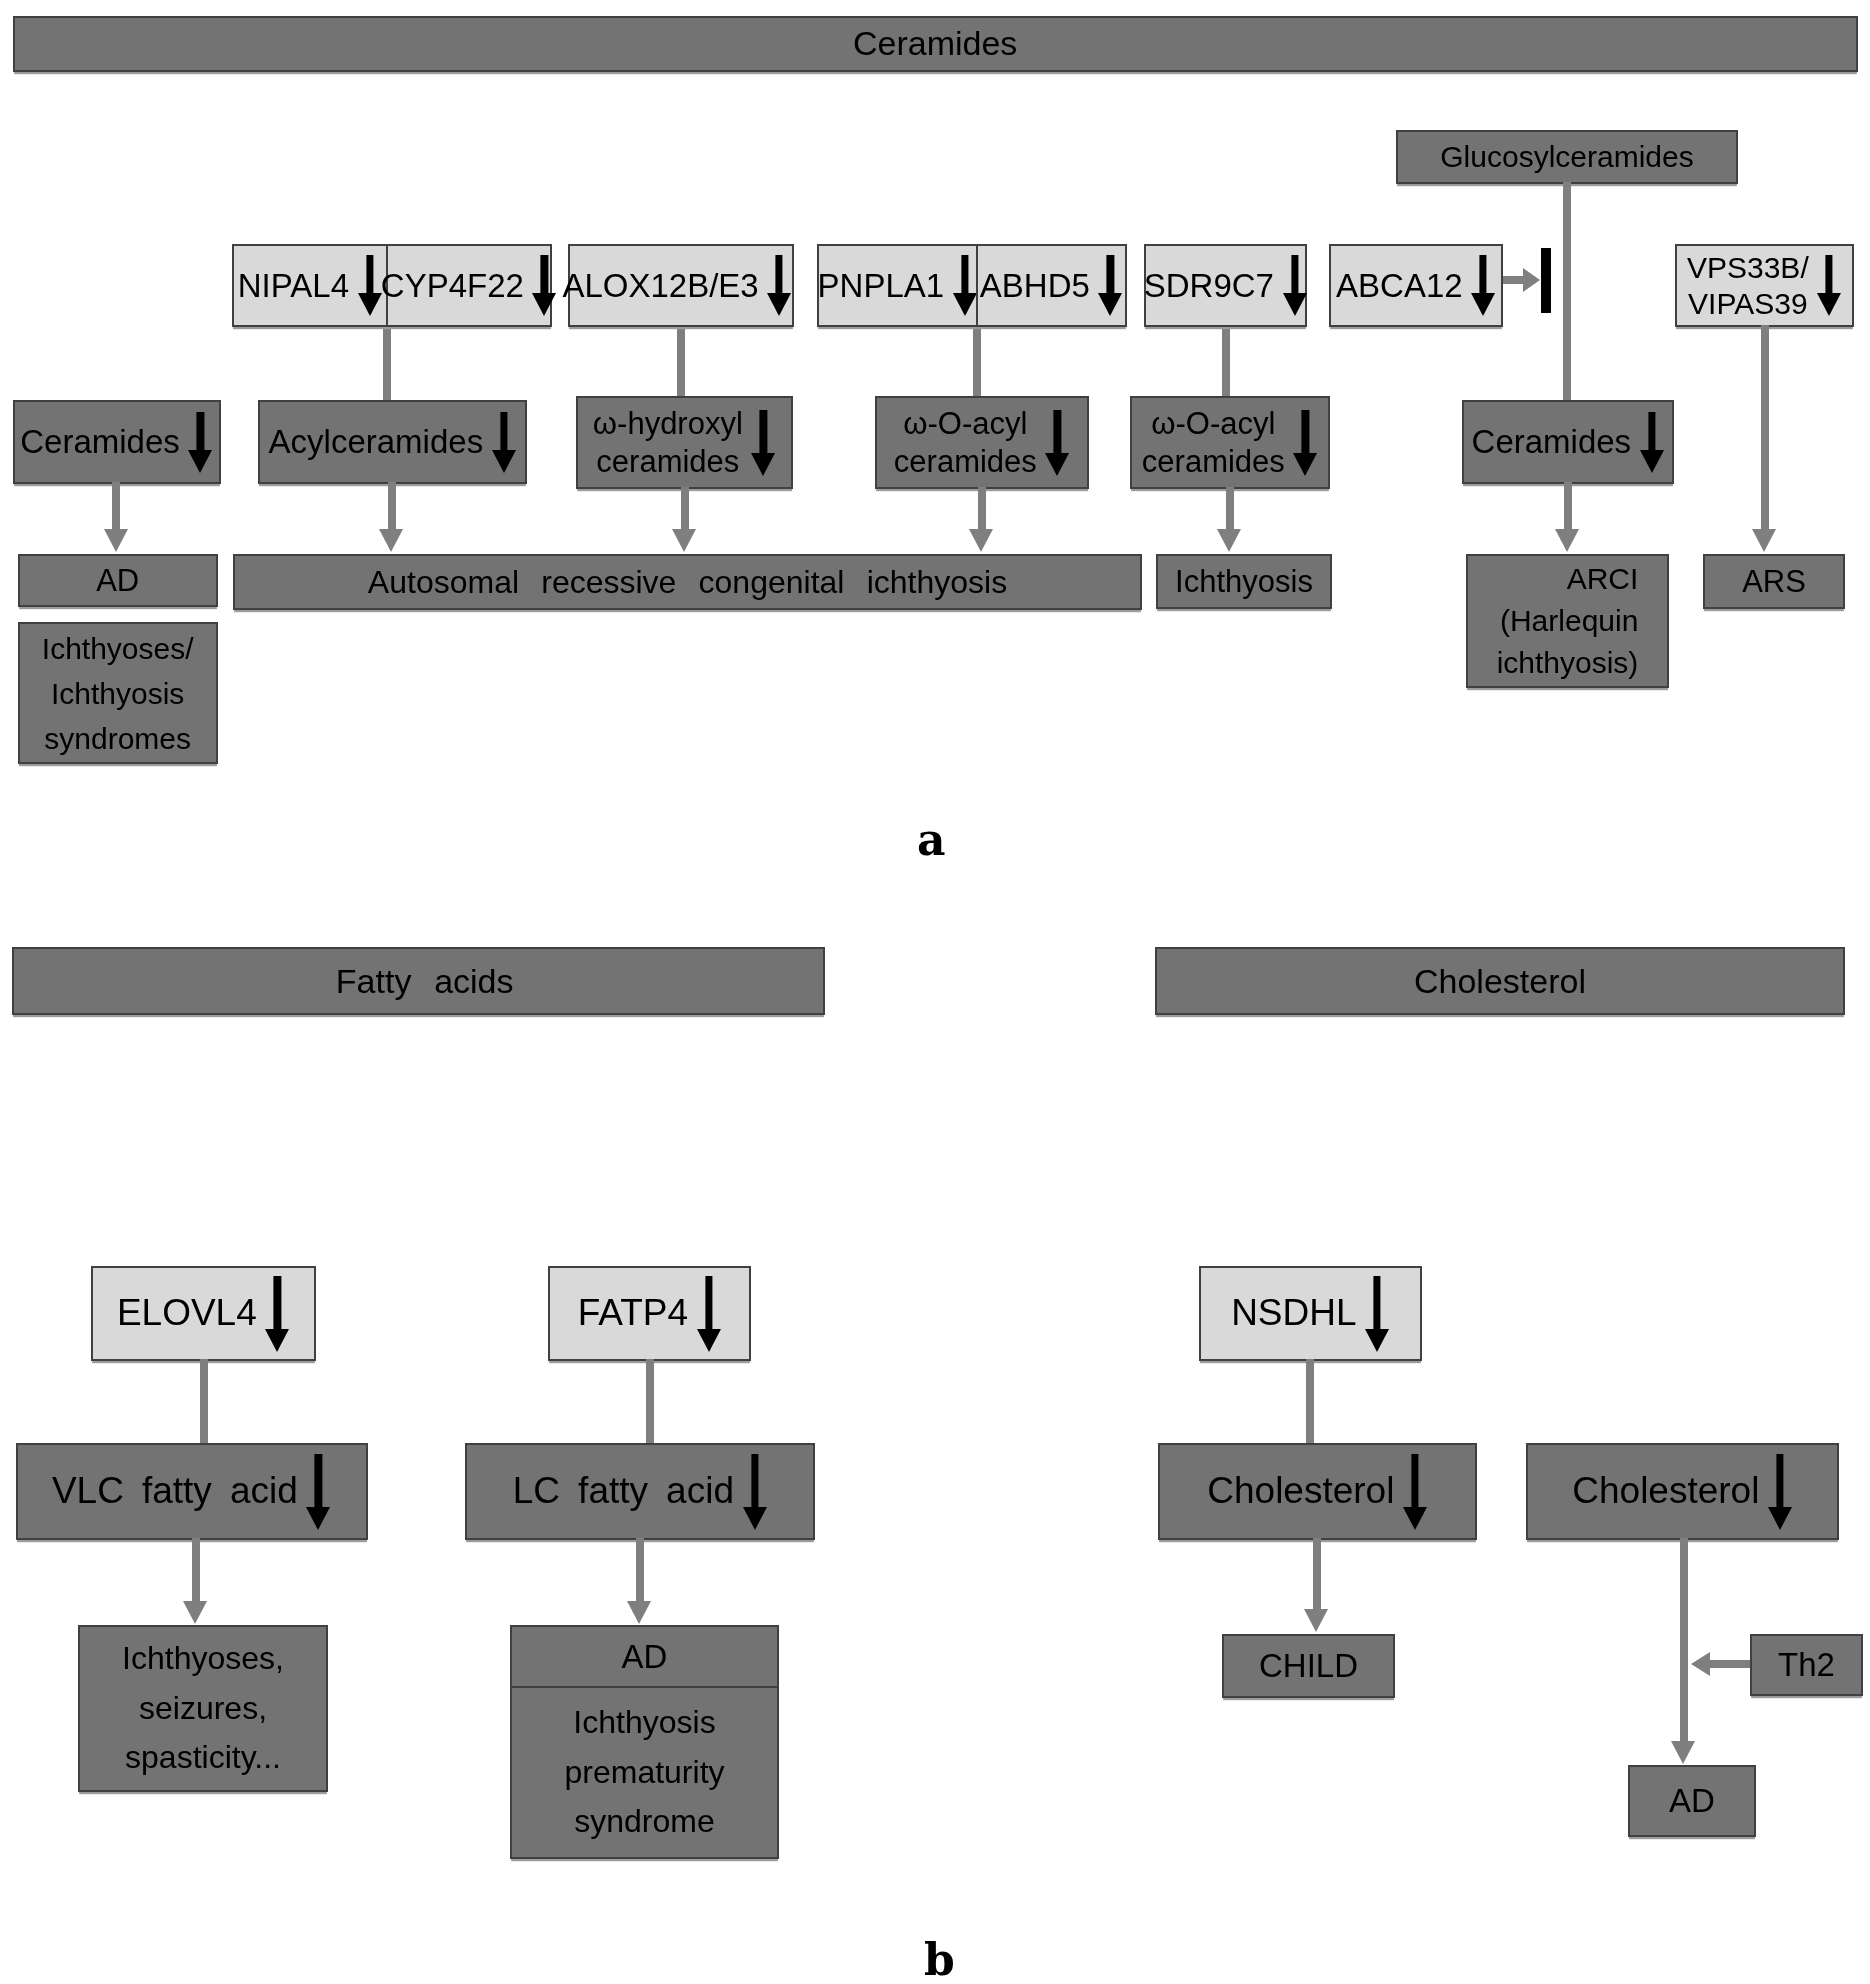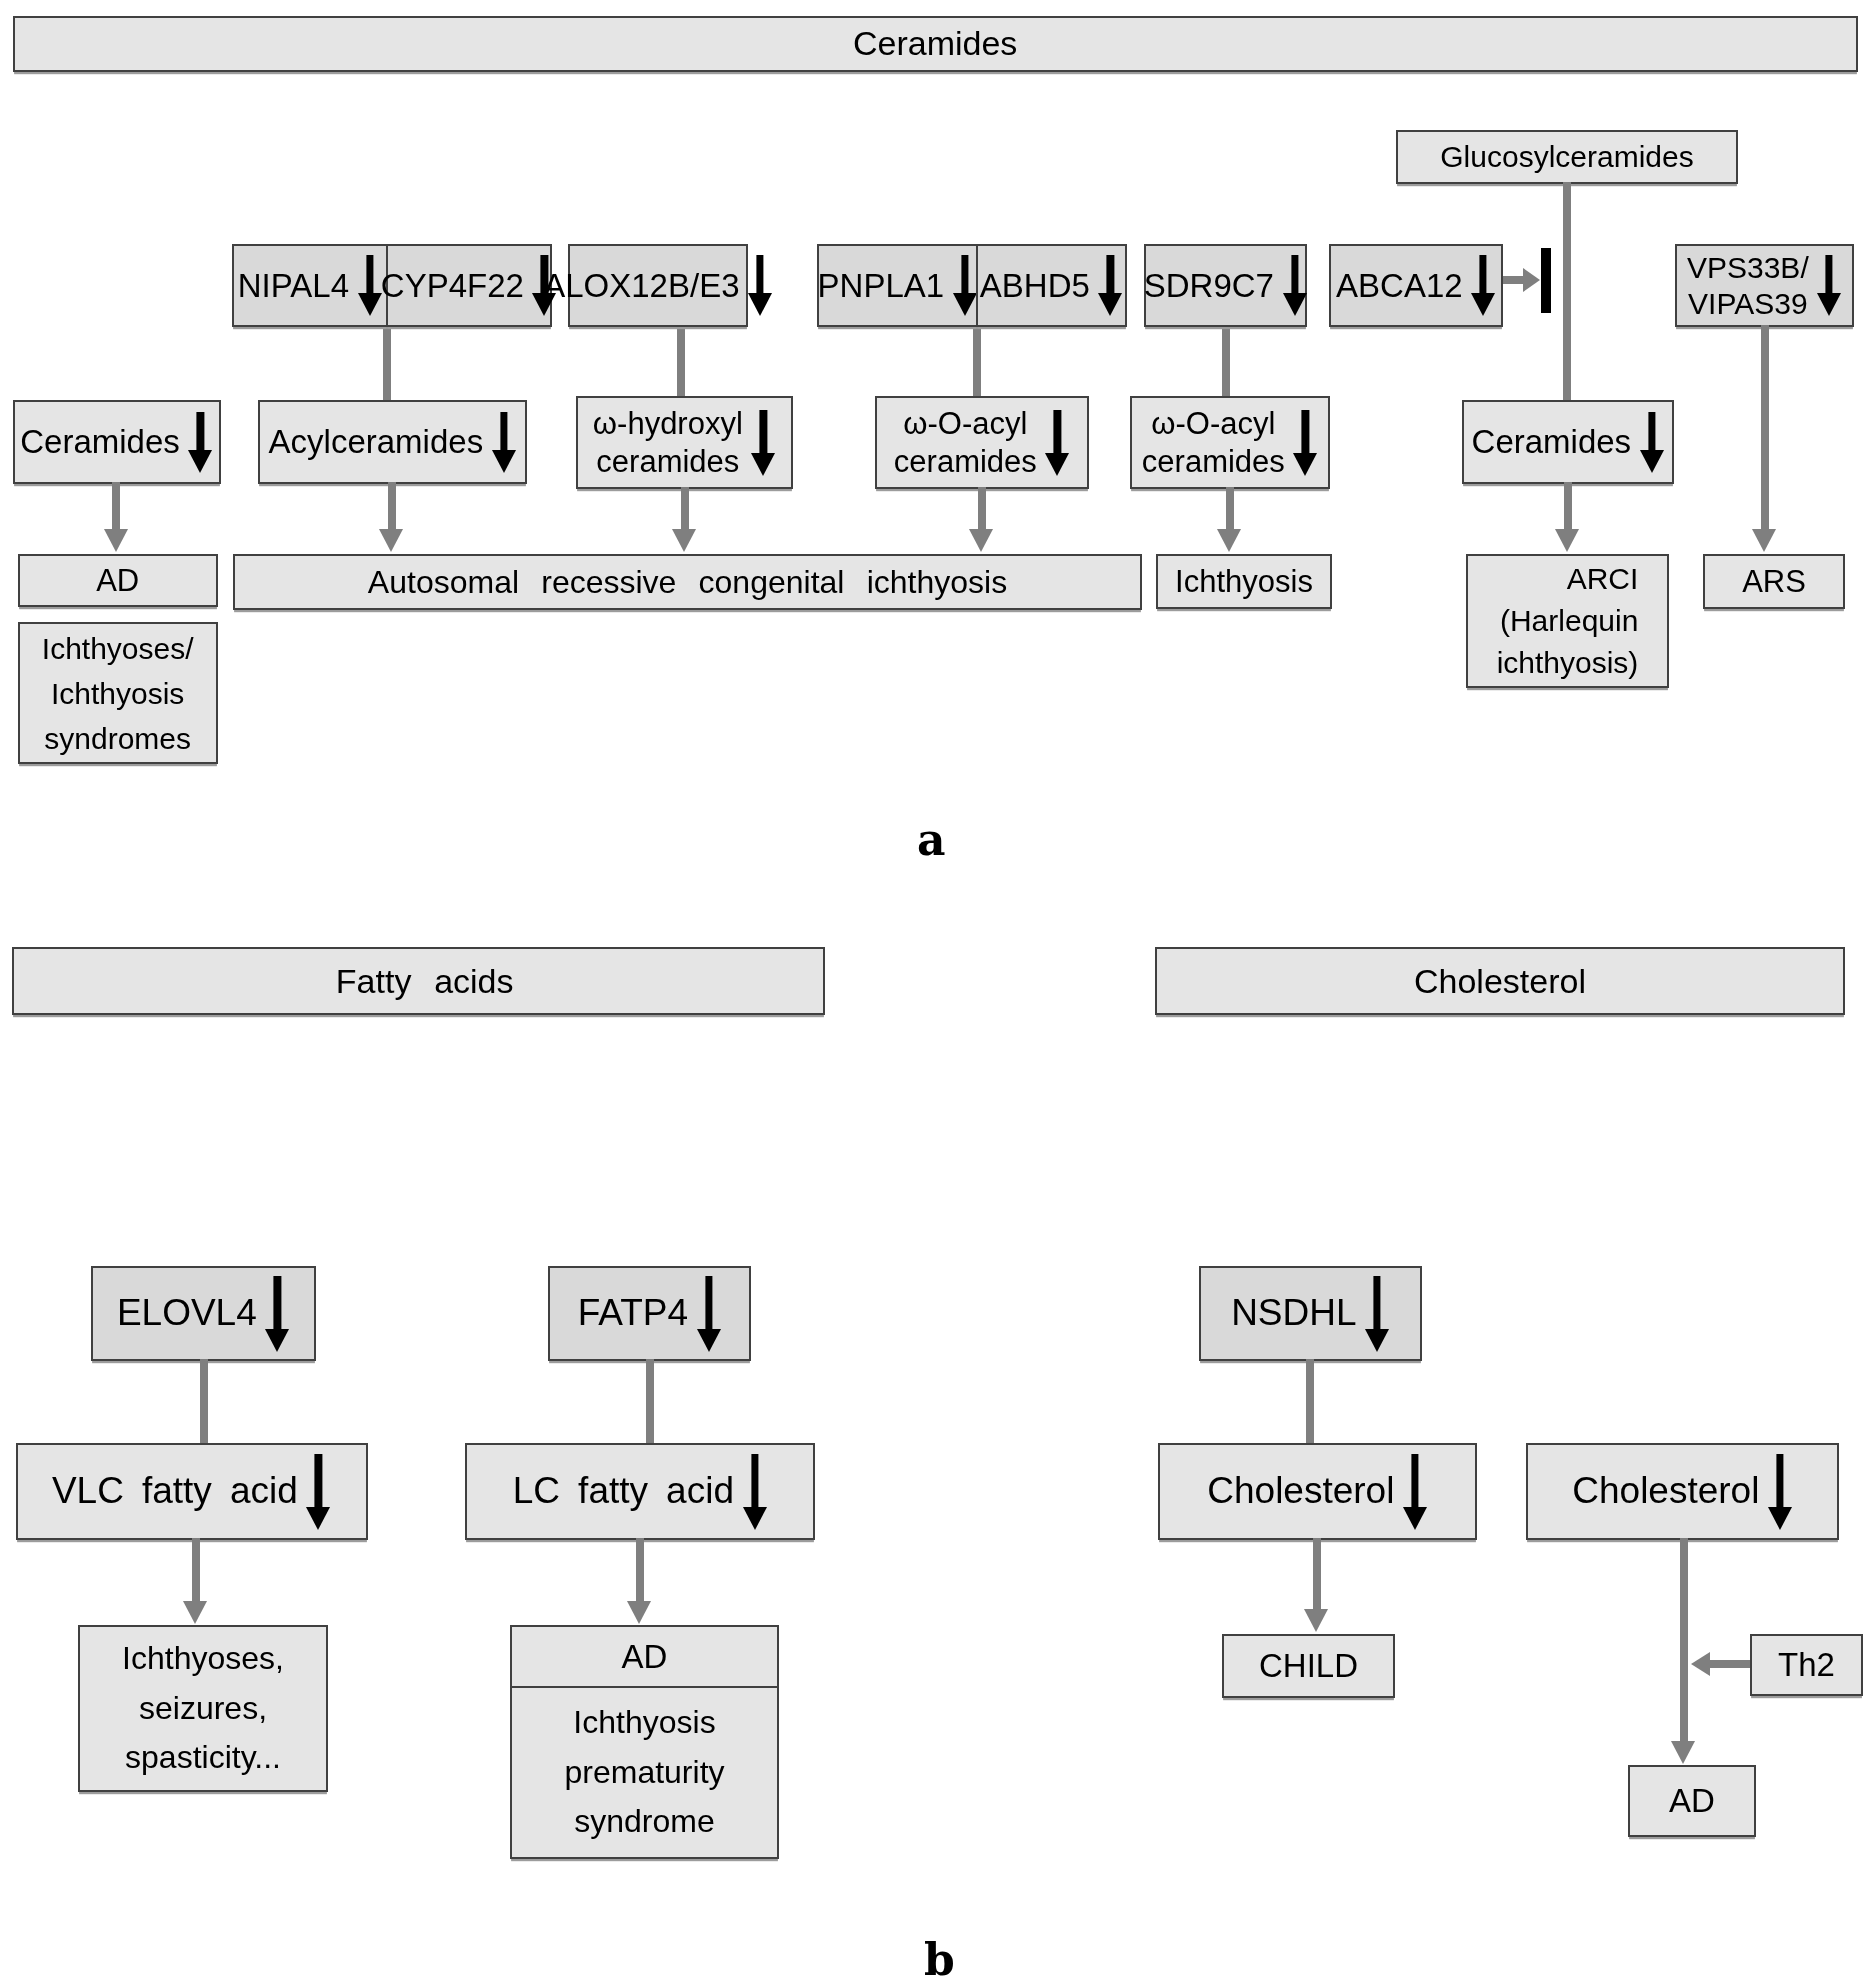--- a/index.html
+++ b/index.html
@@ -1,19 +1,19 @@
 <!DOCTYPE html>
 <html style="font-size:8.9px"><head>
 <meta charset="utf-8">
 <style>
   html,body{margin:0;padding:0;background:#ffffff;}
   body{width:1871px;height:1985px;position:relative;font-family:"Liberation Sans",sans-serif;color:#000;}
   #canvas{position:absolute;left:0;top:0;width:1871px;height:1985px;background:#fff;}
 
-  .box{position:absolute;box-sizing:border-box;border:2.8px solid #404040;background:#e5e5e5;
+  .box{position:absolute;box-sizing:border-box;border:2.8px solid #404040;background:#737373;
        display:flex;align-items:center;justify-content:center;text-align:center;
        font-size:33px;line-height:1.2;box-shadow:0 3.3px 0 -1.1px #9c9c9c;}
   .gene{background:#d9d9d9;}
   .lines{display:flex;flex-direction:column;}
 
   
   .barrow{position:relative;display:inline-block;width:25.5px;flex:0 0 auto;}
   .barrow::before{content:"";position:absolute;left:50%;transform:translateX(-50%);top:0;
                   width:7.2px;height:calc(100% - 23px);background:#000;}
   .barrow::after{content:"";position:absolute;left:50%;transform:translateX(-50%);bottom:0;
@@ -63,21 +63,21 @@
   <div class="tbar" style="left:1541px;top:248px;height:65px;"></div>
 
   <div class="box gene gap" style="left:232px;top:244px;width:156px;height:83px;">
     <span>NIPAL4</span>
     <span class="barrow ba-a"></span>
   </div>
   <div class="box gene gap" style="left:386px;top:244px;width:166px;height:83px;text-align:right;">
     <span>CYP4F22</span>
     <span class="barrow ba-a"></span>
   </div>
-  <div class="box gene gap" style="left:568px;top:244px;width:180px;height:83px;">
+  <div class="box gene gap" style="left:568px;top:244px;width:226px;height:83px;justify-content:flex-end;">
     <span>ALOX12B/E3</span>
     <span class="barrow ba-a"></span>
   </div>
   <div class="box gene gap" style="left:817px;top:244px;width:161px;height:83px;">
     <span>PNPLA1</span>
     <span class="barrow ba-a"></span>
   </div>
   <div class="box gene gap" style="left:976px;top:244px;width:151px;height:83px;">
     <span>ABHD5</span>
     <span class="barrow ba-a"></span>

